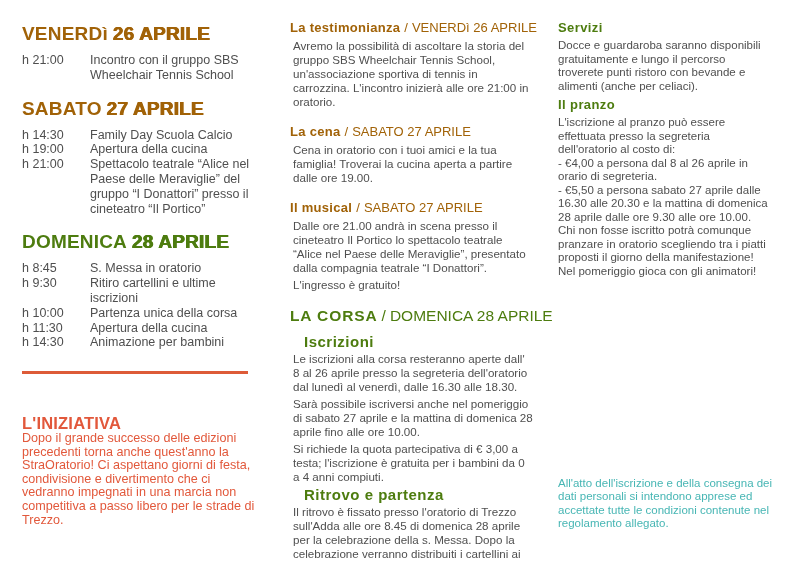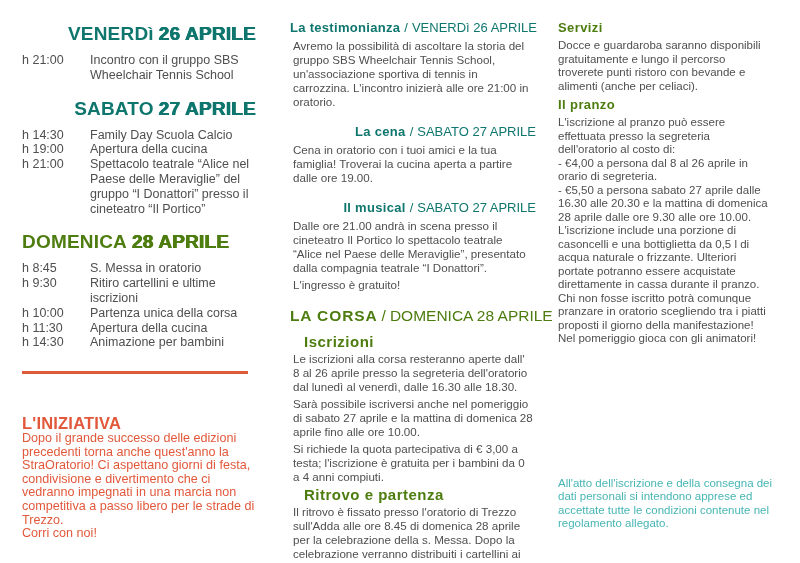--- a/index.html
+++ b/index.html
@@ -1,20 +1,20 @@
 <!DOCTYPE html>
 <html><head>
 <meta charset="utf-8">
 <style>
   html,body{margin:0;padding:0;background:#ffffff;}
   .page{
     position:relative;width:800px;height:563px;background:#ffffff;overflow:hidden;
     font-family:"Liberation Sans", sans-serif;color:#4f4f4f;
   }
-  .theme-red{color:#0f766e;text-align:right;}
+  .theme-red{color:#a16207;}
   .theme-teal{color:#4d7c0f;}
 
   
   .col-left{position:absolute;left:22px;top:24px;width:234px;}
   .day-section{margin:0 0 16px 0;}
   .day-heading{font-size:19px;line-height:20px;font-weight:700;letter-spacing:.2px;margin:0 0 9px 0;white-space:nowrap;}
   .day-heading .date{margin-left:5px;text-shadow:.45px 0 0 currentColor,-.45px 0 0 currentColor;}
   .srow{display:flex;font-size:12.5px;line-height:14.8px;color:#4f4f4f;justify-content:space-between;}
   .srow .time{width:68px;flex:none;}
   .srow .desc{flex:1;}
@@ -104,21 +104,20 @@
         </div>
       </div>
   </div>
 
   <hr class="divider">
 
   <div class="iniziativa">
     <div class="ttl">L'INIZIATIVA</div>
     <div id="iniziativa-body">
         <p>Dopo il grande successo delle edizioni precedenti torna anche quest'anno la StraOratorio! Ci aspettano giorni di festa, condivisione e divertimento che ci vedranno impegnati in una marcia non competitiva a passo libero per le strade di Trezzo.</p>
-        <p>Corri con noi!</p>
       </div>
   </div>
 
   <div class="col-mid" id="mid-sections">
       <div class="m-section">
         <div class="m-head theme-red"><span class="t">La testimonianza</span><span class="sep">/</span><span class="d">VENERDì 26 APRILE</span></div>
         <p>Avremo la possibilità di ascoltare la storia del gruppo SBS Wheelchair Tennis School, un'associazione sportiva di tennis in carrozzina. L'incontro inizierà alle ore 21:00 in oratorio.</p>
       </div>
       <div class="m-section">
         <div class="m-head theme-red"><span class="t">La cena</span><span class="sep">/</span><span class="d">SABATO 27 APRILE</span></div>
@@ -146,21 +145,20 @@
       <div class="r-section">
         <div class="r-head theme-teal">Servizi</div>
         <p>Docce e guardaroba saranno disponibili gratuitamente e lungo il percorso troverete punti ristoro con bevande e alimenti (anche per celiaci).</p>
         <div class="r-gap"></div>
       </div>
       <div class="r-section">
         <div class="r-head theme-teal">Il pranzo</div>
         <p>L'iscrizione al pranzo può essere effettuata presso la segreteria dell'oratorio al costo di:</p>
         <p>- €4,00 a persona dal 8 al 26 aprile in orario di segreteria.</p>
         <p>- €5,50 a persona sabato 27 aprile dalle 16.30 alle 20.30 e la mattina di domenica 28 aprile dalle ore 9.30 alle ore 10.00.</p>
-        <p>L'iscrizione include una porzione di casoncelli e una bottiglietta da 0,5 l di acqua naturale o frizzante. Ulteriori portate potranno essere acquistate direttamente in cassa durante il pranzo.</p>
         <p>Chi non fosse iscritto potrà comunque pranzare in oratorio scegliendo tra i piatti proposti il giorno della manifestazione!</p>
         <p>Nel pomeriggio gioca con gli animatori!</p>
         <div class="r-gap"></div>
       </div>
     </div>
 
   <div class="footer-note">All'atto dell'iscrizione e della consegna dei dati personali si intendono apprese ed accettate tutte le condizioni contenute nel regolamento allegato.</div>
 
 </div>
 

